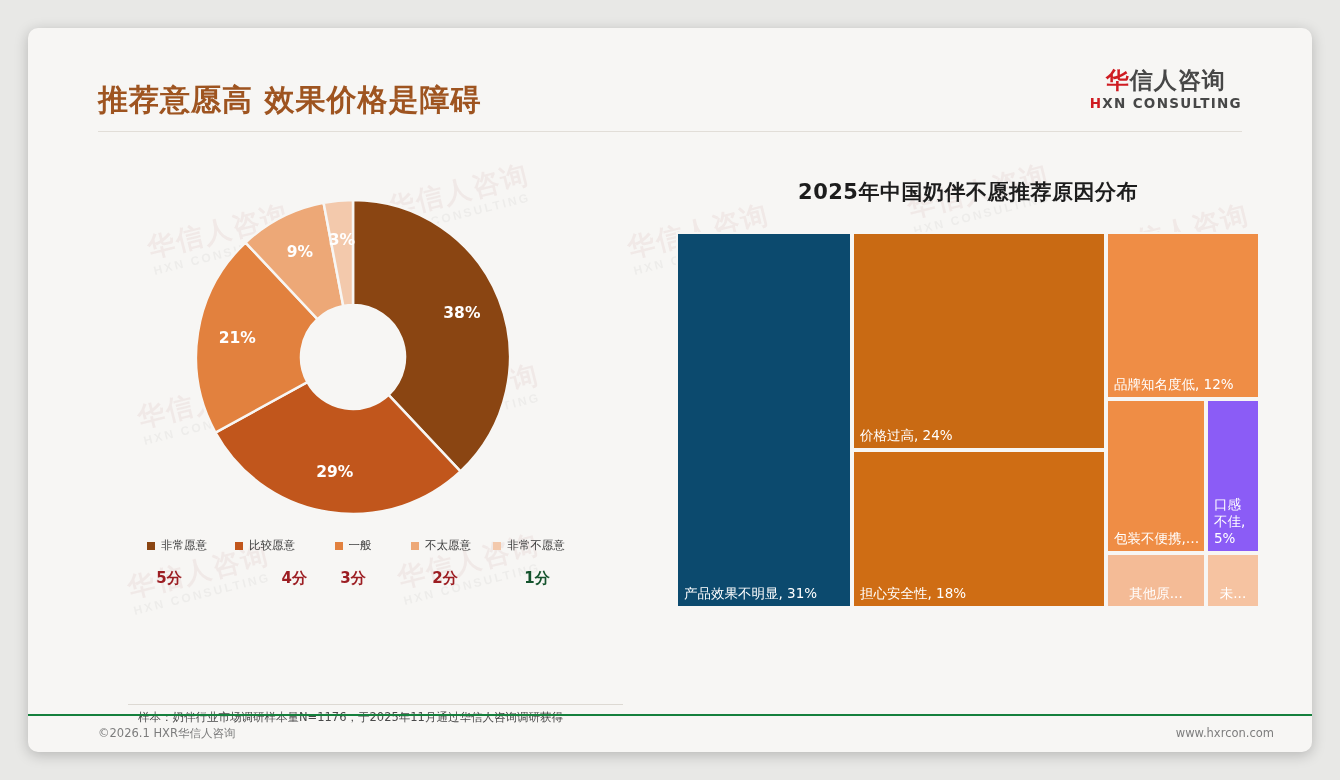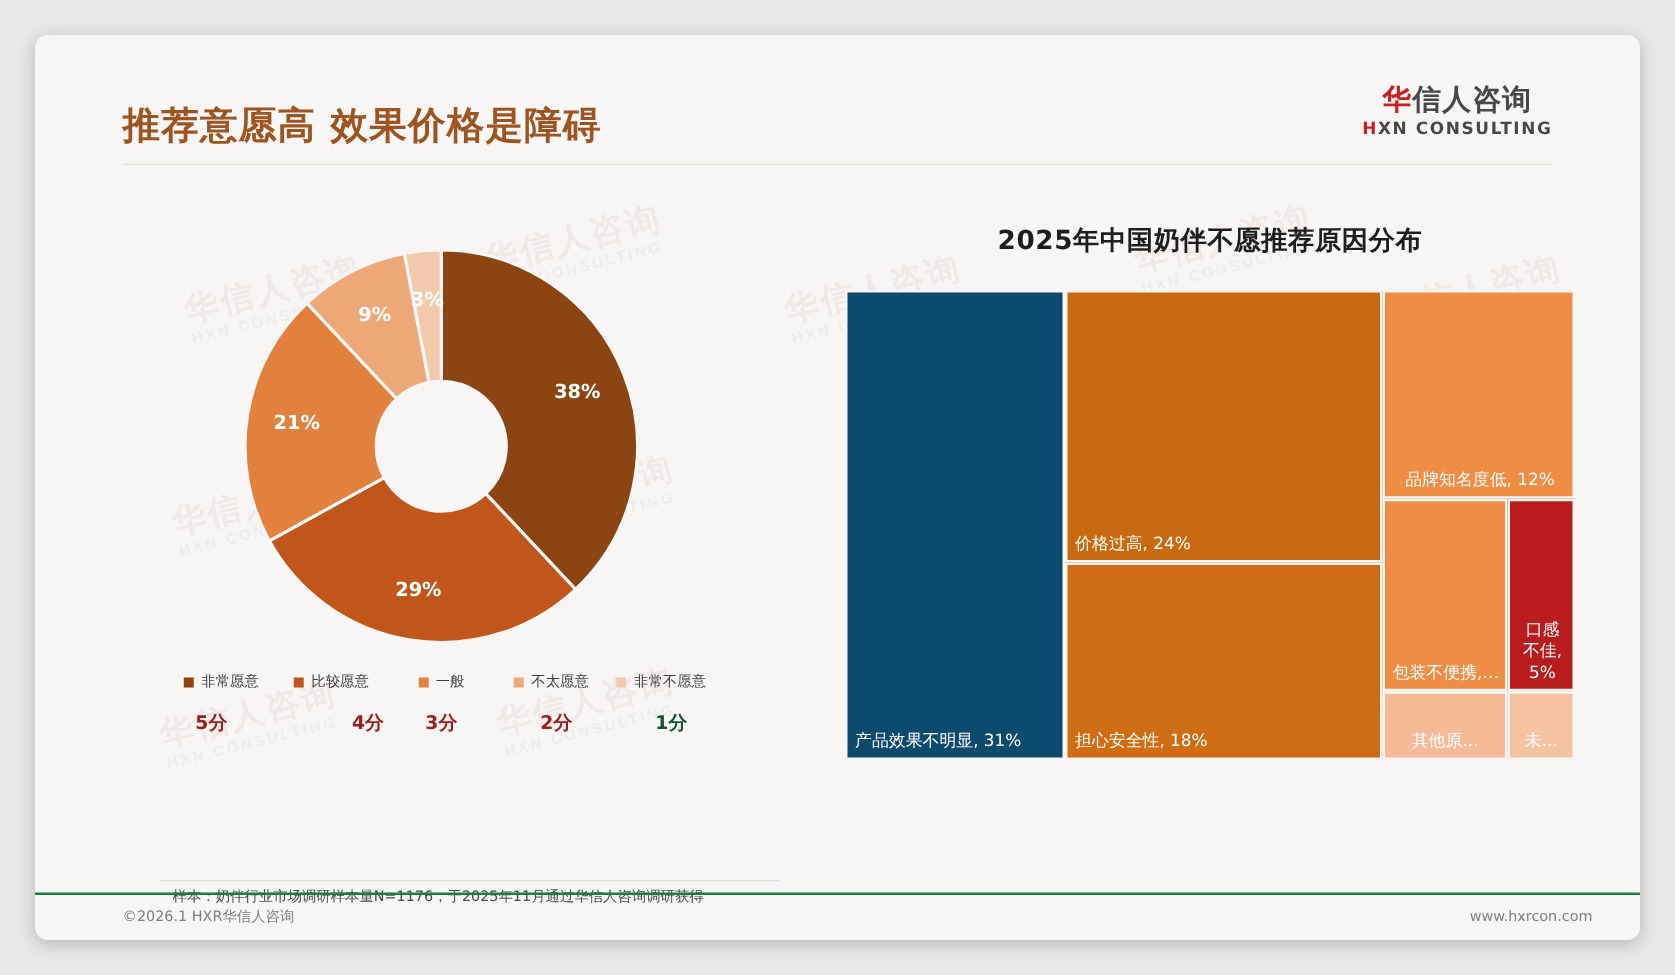--- a/index.html
+++ b/index.html
@@ -66,21 +66,21 @@
   
   .treemap{position:relative;width:584px;height:376px;margin:26px auto 0;}
   .tm-cell{position:absolute;box-sizing:border-box;border:2px solid #f7f6f4;overflow:hidden;}
   .tm-label{
     position:absolute;left:6px;right:4px;bottom:4px;
     color:#ffffff;font-size:13.5px;line-height:1.25;
     font-family:"DejaVu Sans",sans-serif;
     white-space:nowrap;text-overflow:ellipsis;overflow:hidden;
   }
   .tm-label.wrap{white-space:normal;text-align:right;}
-  .tm-label.right{text-align:center;}
+  .tm-label.right{text-align:left;}
   .tm-label.center{text-align:center;left:2px;right:2px;}
   
   .sample-note{
     position:absolute;left:110px;top:682px;z-index:4;
     font-size:11.5px;color:#4a4a4a;font-family:"DejaVu Sans",sans-serif;
   }
   .sample-rule{position:absolute;left:100px;top:676px;width:495px;height:1px;background:#ddd9d3;z-index:4;}
   .footbar{position:absolute;left:0;bottom:0;width:100%;height:36px;border-top:2px solid #15803d;z-index:4;padding-left:32px;}
   .foot-left{position:absolute;left:70px;top:10px;font-size:11.5px;color:#7d7d7d;font-family:"DejaVu Sans",sans-serif;}
   .foot-right{position:absolute;right:70px;top:10px;font-size:11.5px;color:#7d7d7d;font-family:"DejaVu Sans",sans-serif;}
@@ -199,21 +199,21 @@
         </div>
         <div class="tm-cell" style="left: 176px; top: 218px; width: 254px; height: 158px; background: rgb(207, 109, 20);">
           <div class="tm-label">担心安全性, 18%</div>
         </div>
         <div class="tm-cell" style="left: 430px; top: 0px; width: 154px; height: 167px; background: rgb(239, 141, 69);">
           <div class="tm-label right">品牌知名度低, 12%</div>
         </div>
         <div class="tm-cell" style="left: 430px; top: 167px; width: 100px; height: 154px; background: rgb(239, 141, 69);">
           <div class="tm-label right">包装不便携, 7%</div>
         </div>
-        <div class="tm-cell" style="left: 530px; top: 167px; width: 54px; height: 154px; background: #b91c1c;">
+        <div class="tm-cell" style="left: 530px; top: 167px; width: 54px; height: 154px; background: #8b5cf6;">
           <div class="tm-label wrap right">口感不佳, 5%</div>
         </div>
         <div class="tm-cell" style="left: 430px; top: 321px; width: 100px; height: 55px; background: rgb(244, 187, 150);">
           <div class="tm-label center">其他原...</div>
         </div>
         <div class="tm-cell" style="left: 530px; top: 321px; width: 54px; height: 55px; background: rgb(246, 195, 161);">
           <div class="tm-label center">未...</div>
         </div>
       </div>
   </div>

